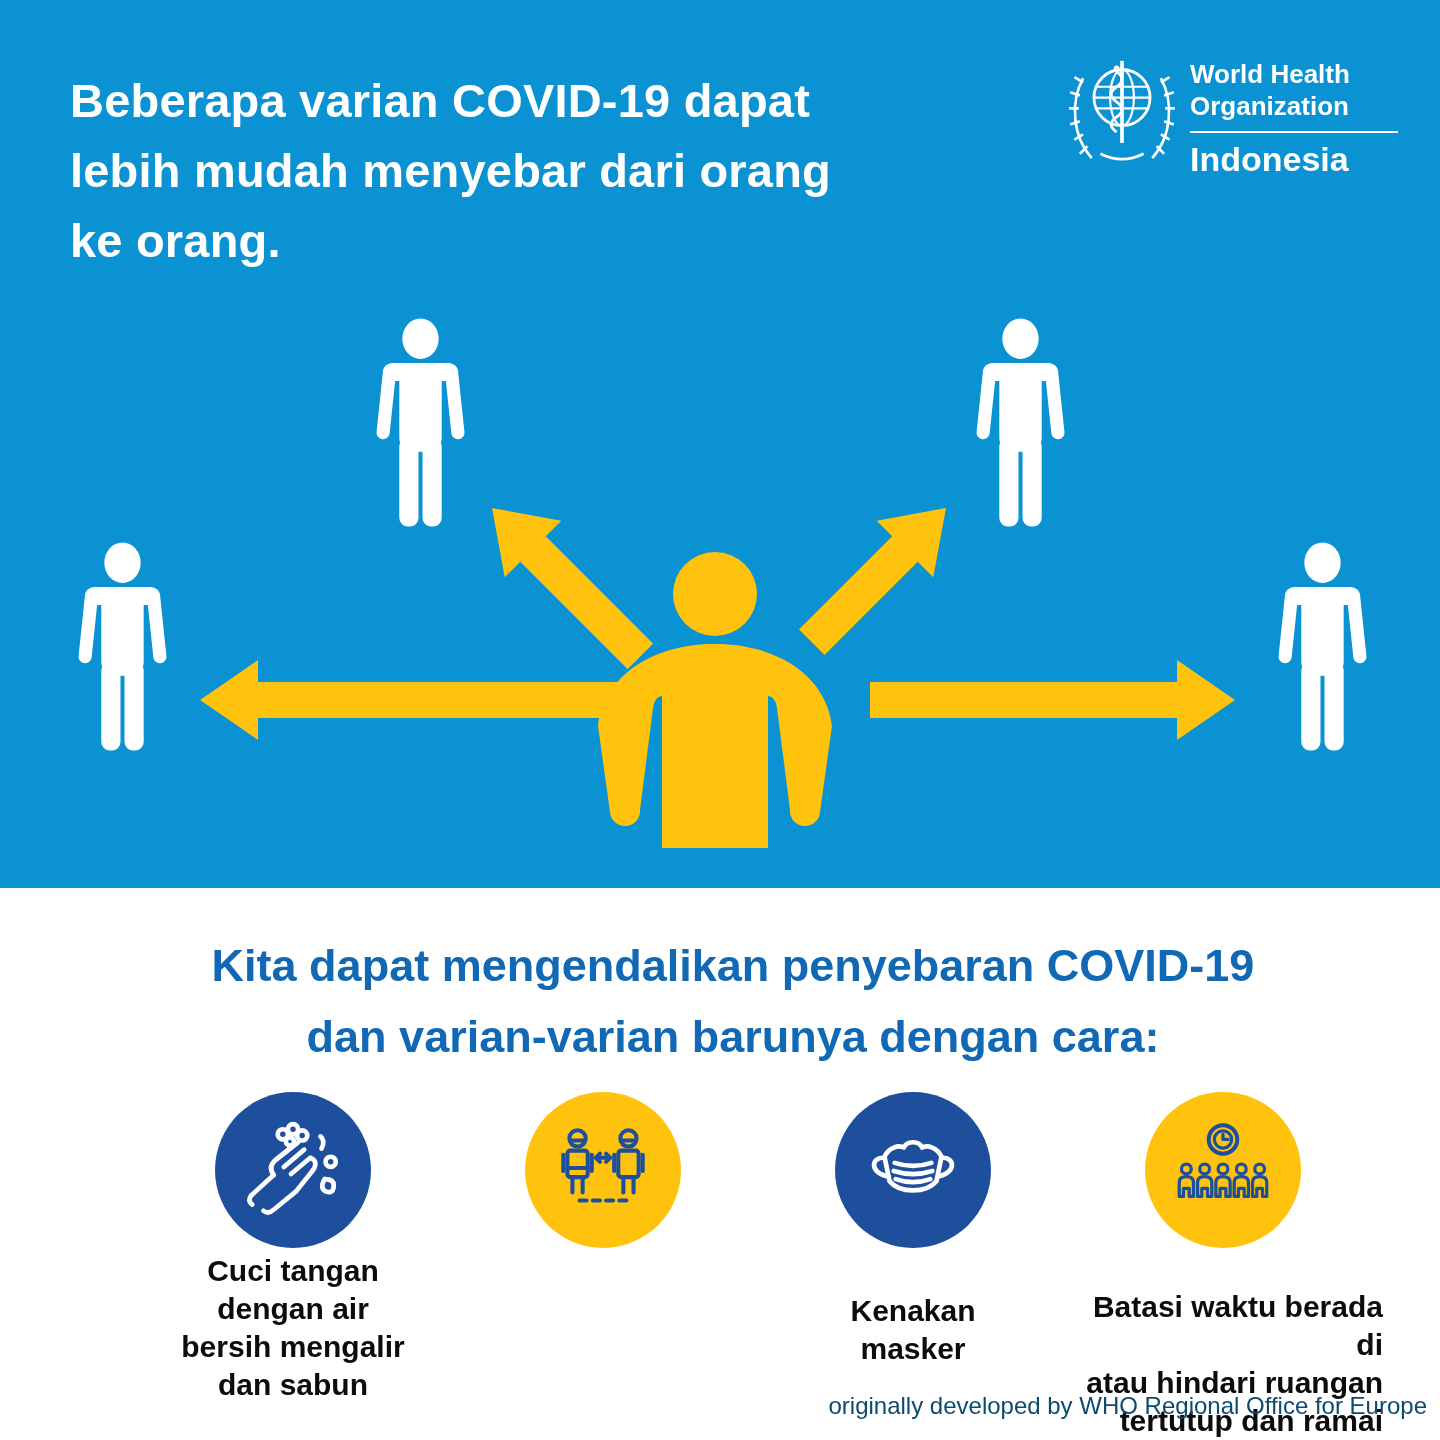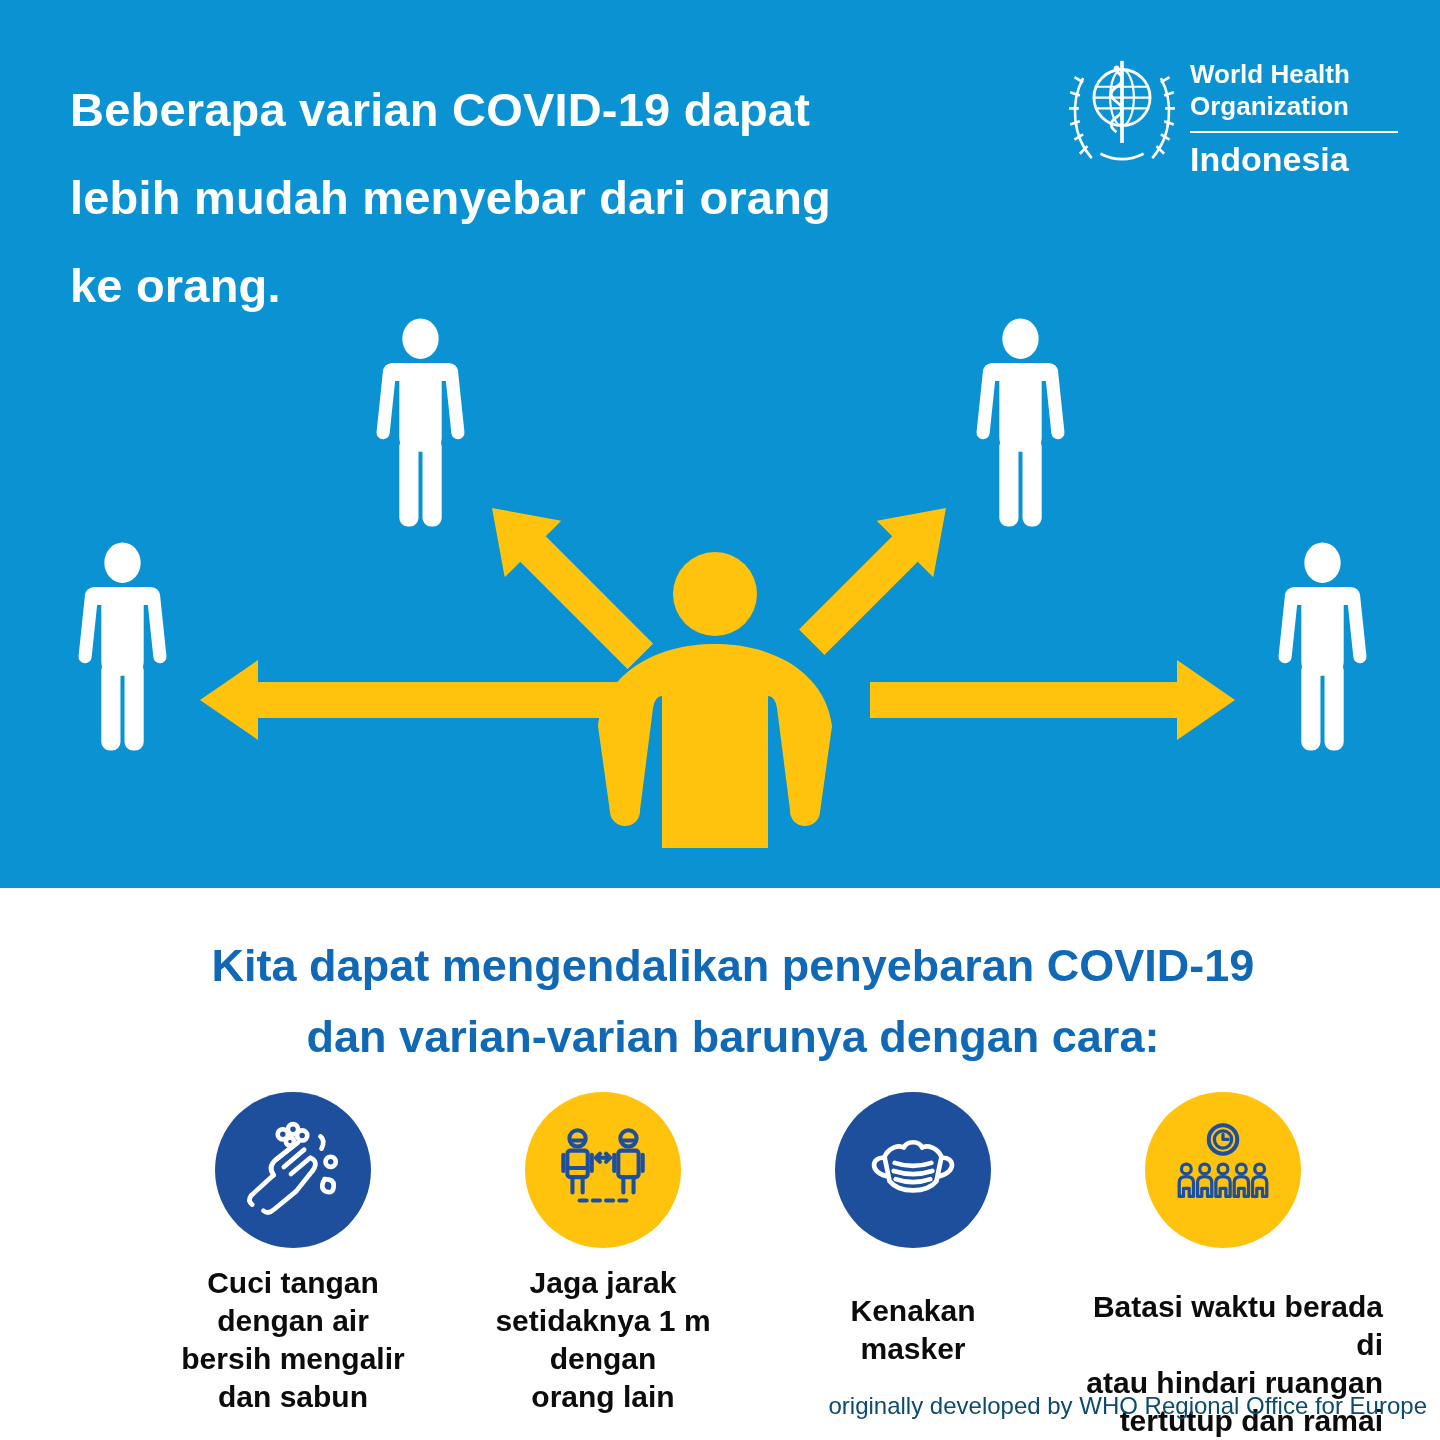--- a/index.html
+++ b/index.html
@@ -5,21 +5,21 @@
   html,body{margin:0;padding:0;background:#e8e8e8;}
   .poster{
     position:relative;width:1440px;height:1440px;overflow:hidden;
     background:#ffffff;font-family:"Liberation Sans", sans-serif;
     margin:0 auto;
   }
   
   .top-section{position:absolute;left:0;top:0;width:1440px;height:888px;background:#0a92d2;}
   .headline{
     position:absolute;left:70px;top:66px;width:860px;
-    color:#ffffff;font-size:47px;font-weight:bold;line-height:88px;
+    color:#ffffff;font-size:47px;font-weight:bold;line-height:70px;
     white-space:pre-line;letter-spacing:.2px;
   }
   
   .who-logo{position:absolute;left:1068px;top:50px;width:330px;height:140px;color:#fff;}
   .who-emblem{position:absolute;left:0;top:4px;width:108px;height:126px;}
   .who-text{position:absolute;left:122px;top:8px;width:208px;}
   .who-name{font-size:26px;font-weight:bold;line-height:32px;color:#fff;}
   .who-rule{margin-top:9px;height:2px;background:#fff;width:100%;}
   .who-region{margin-top:7px;font-size:34px;font-weight:bold;color:#fff;}
   
@@ -46,21 +46,21 @@
   }
   .measure-col{position:absolute;width:320px;top:204px;text-align:center;}
   .col-0{left:120px;} .col-1{left:430px;} .col-2{left:740px;} .col-3{left:1050px;text-align:right;}
   .circle{
     width:156px;height:156px;border-radius:50%;margin:0 auto;
     display:flex;align-items:center;justify-content:center;
   }
   .circle svg{width:112px;height:112px;}
   .caption{
     font-size:30px;font-weight:bold;color:#0c0c0c;line-height:38px;
-    white-space:pre-line;margin-top:16px;
+    white-space:pre-line;margin-top:4px;
   }
   .col-2 .caption{margin-top:44px;}
   .col-3 .caption{margin-top:40px;}
   .credit{
     position:absolute;right:26px;top:504px;
     color:#0c4a6e;font-size:24px;font-weight:normal;
   }
 </style>
 </head>
 <body>
@@ -219,24 +219,20 @@
             <path d="M94 40 v16"></path>
             <path d="M75 62 v15"></path>
             <path d="M85 62 v15"></path>
             <path d="M49 43 h12"></path>
             <path d="M52 39 l-4 4 4 4"></path>
             <path d="M58 39 l4 4 -4 4"></path>
             <path d="M32 85 H78" stroke-dasharray="7 6"></path>
           </g>
         </svg>
       </div>
-      <div class="caption">Jaga jarak
-setidaknya 1 m
-dengan
-orang lain</div>
     </div>
 
     <div class="measure-col col-2">
       <div class="circle" style="background: rgb(29, 79, 156);">
         <svg viewBox="0 0 110 110">
           <g stroke="#ffffff" stroke-width="4.6" fill="none" stroke-linecap="round" stroke-linejoin="round">
             <path d="M27 42 C31 33 41 30 46 33 C49 26 61 26 64 33 C69 30 79 33 83 42 L78 66 C68 78 42 78 32 66 Z"></path>
             <path d="M37 48 Q55 54 73 48"></path>
             <path d="M36 56 Q55 62 74 56"></path>
             <path d="M38 64 Q55 70 72 64"></path>

